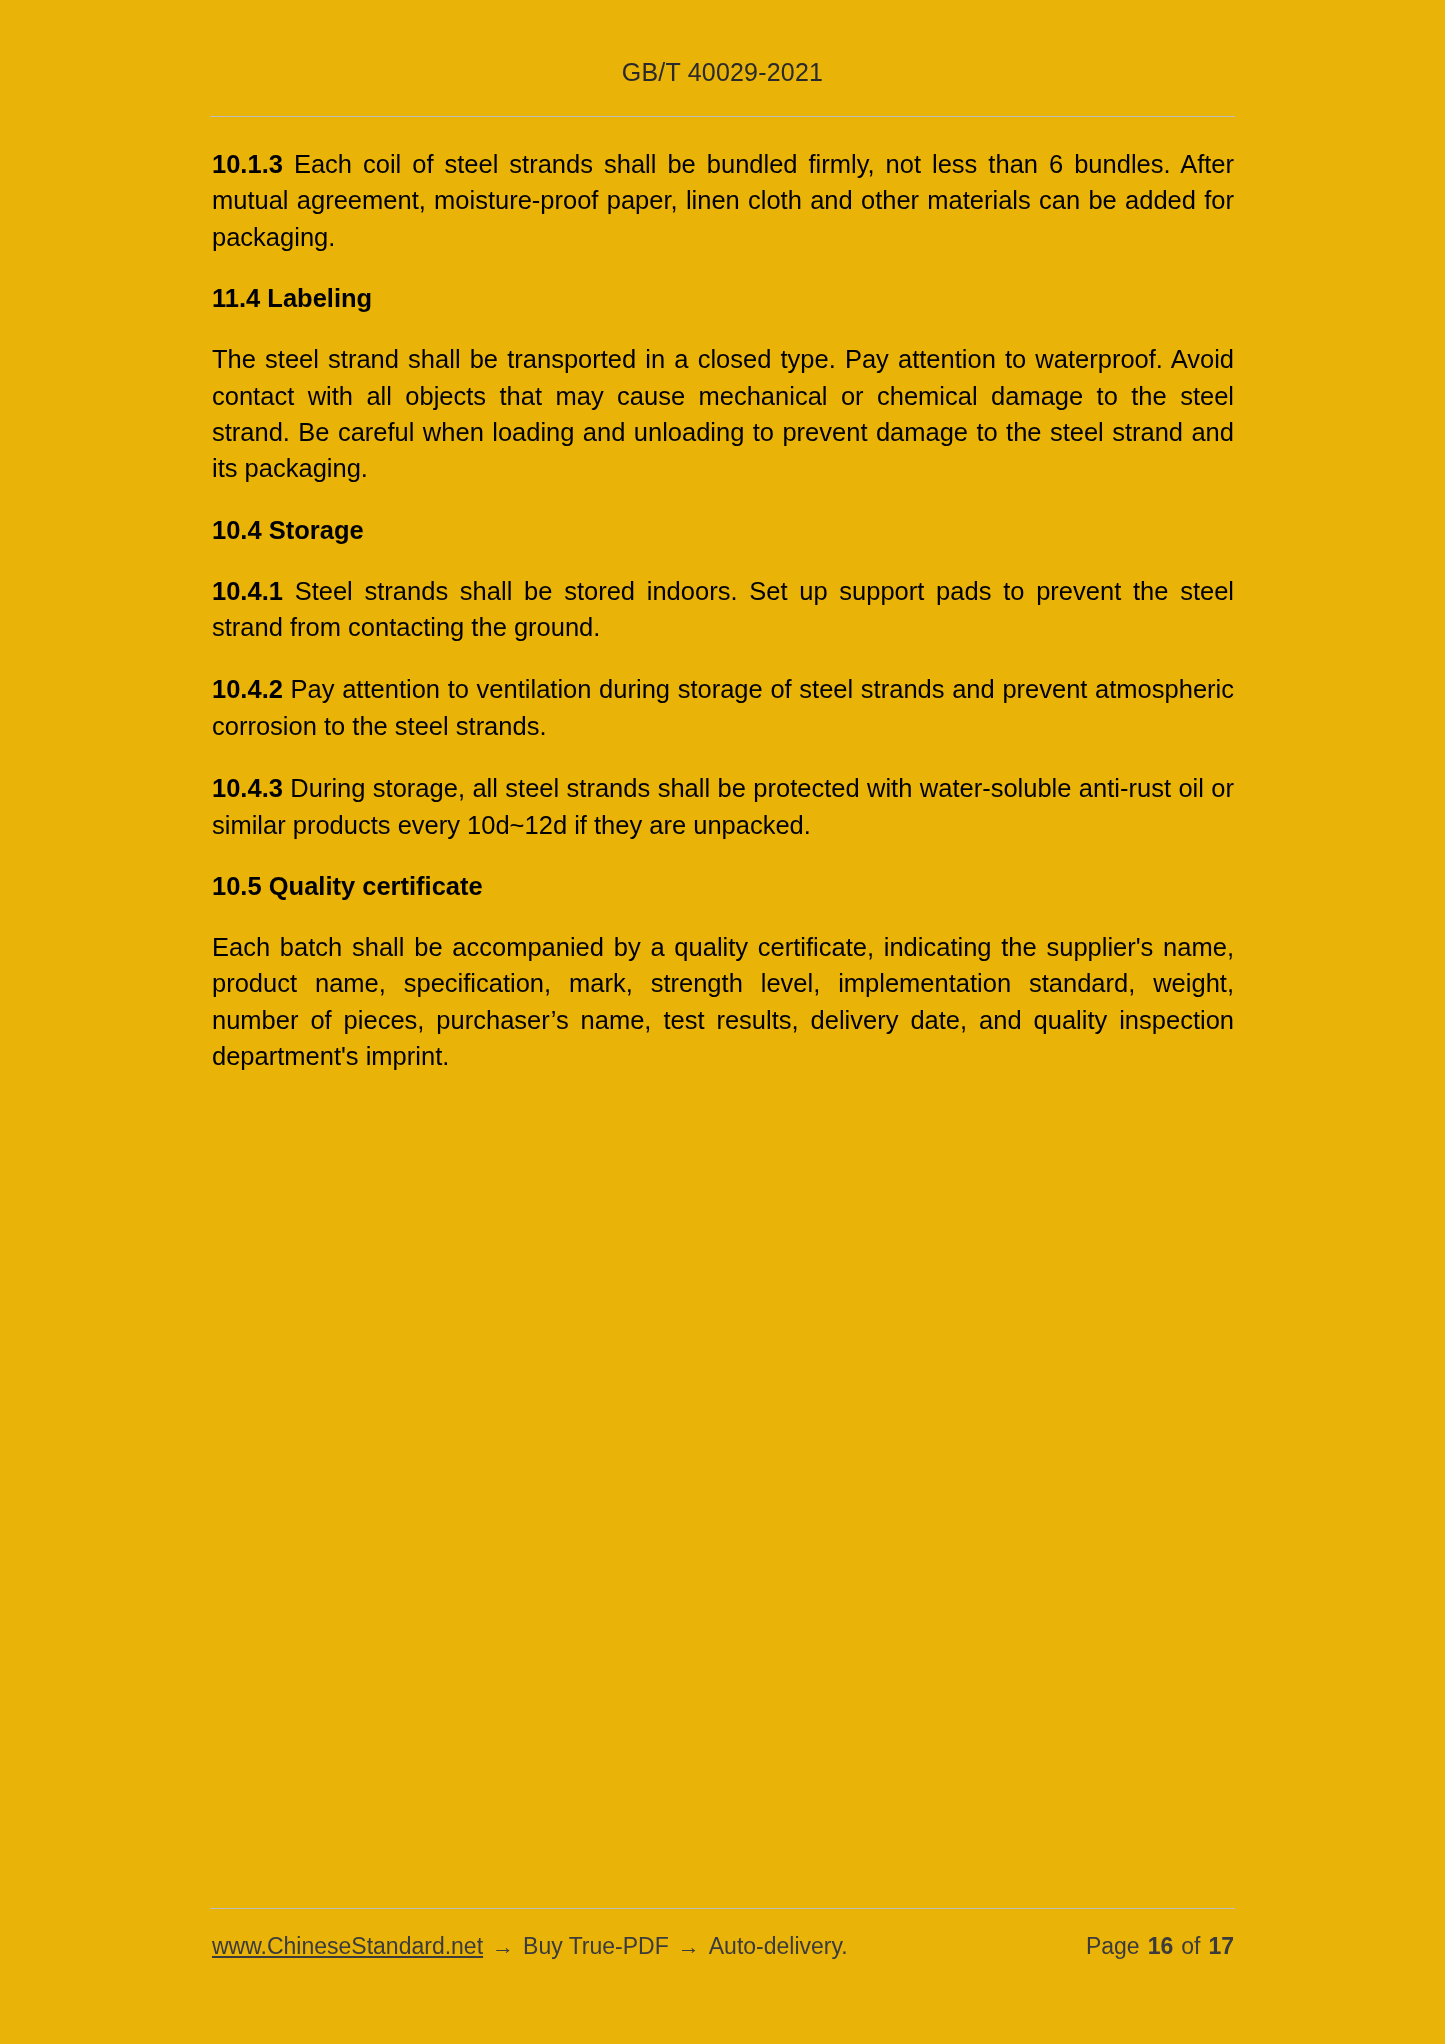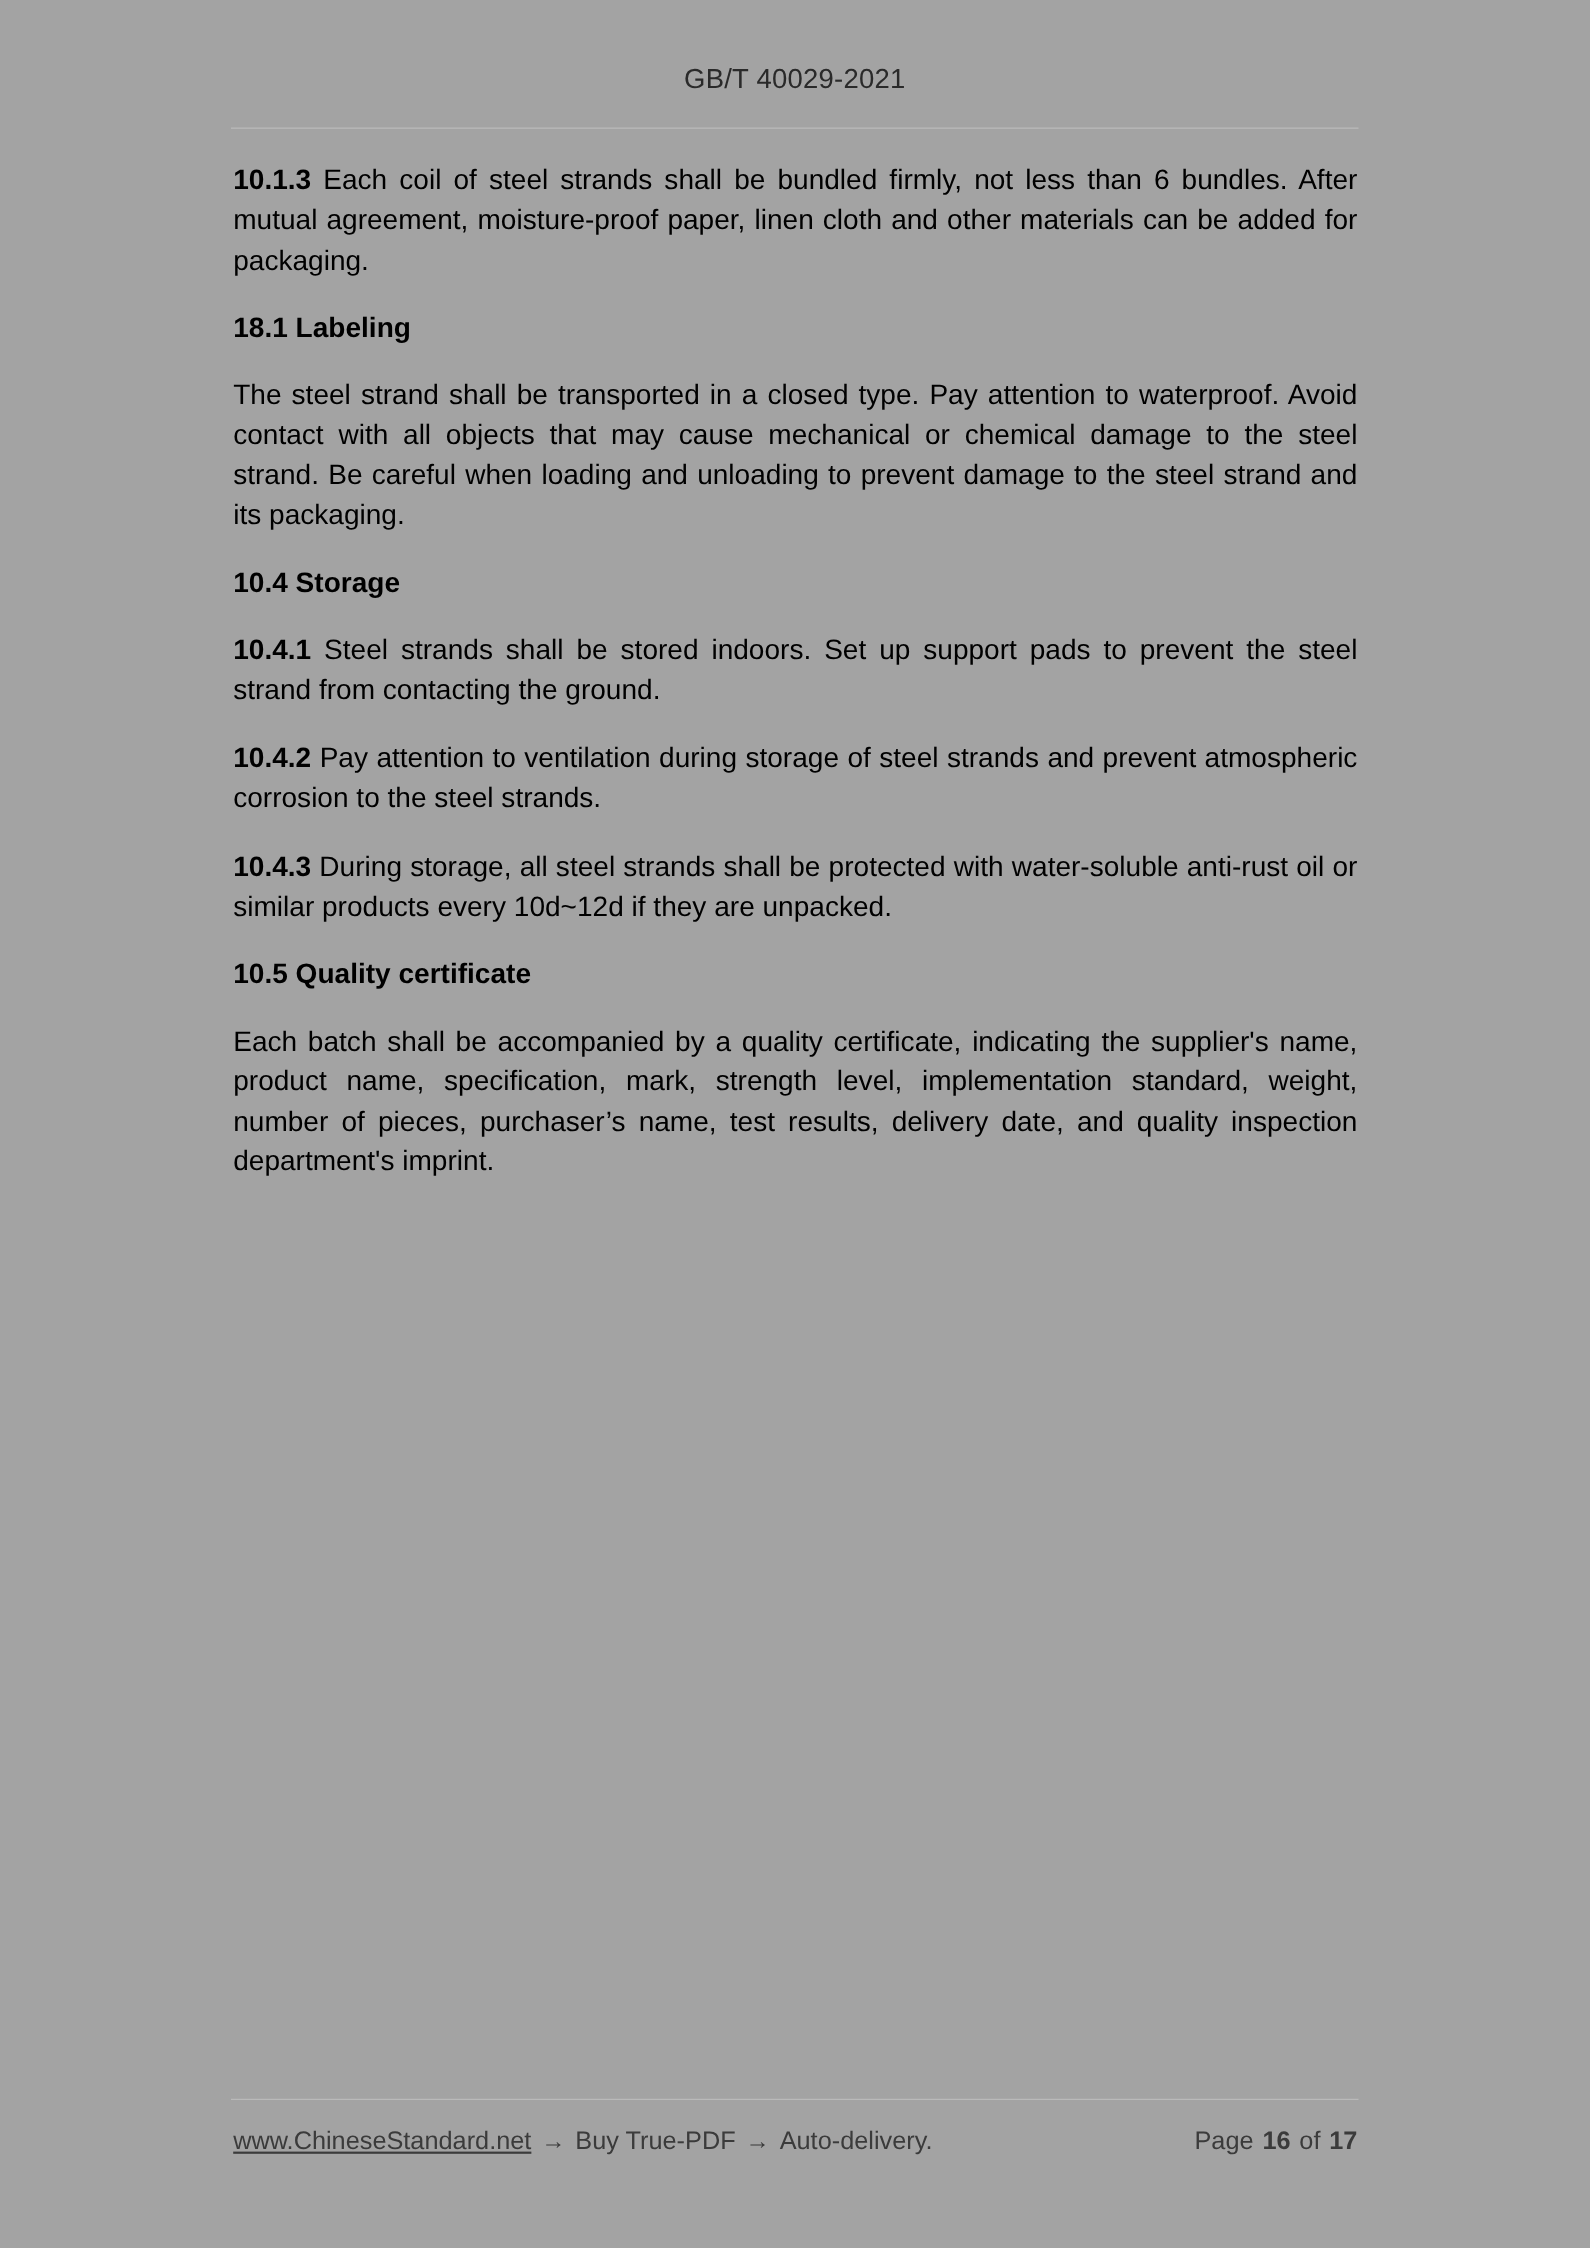--- a/index.html
+++ b/index.html
@@ -9,21 +9,21 @@
   }
   body {
     font-family: "Liberation Sans", sans-serif;
     color: #000000;
   }
   .page {
     position: relative;
     width: 1445px;
     height: 2044px;
     margin: 0 auto;
-    background: #a3a3a3;
+    background: #eab308;
     box-sizing: border-box;
   }
   .header {
     position: absolute;
     top: 58px;
     left: 0;
     width: 100%;
     text-align: center;
     font-size: 25px;
     color: #2a2a2a;
@@ -110,21 +110,21 @@
 
   <div class="header">
     <span>GB/T 40029-2021</span>
   </div>
   <div class="header-rule"></div>
 
   <div class="content">
 
     <p class="body-para"><span class="num">10.1.3</span><span> Each coil of steel strands shall be bundled firmly, not less than 6 bundles. After mutual agreement, moisture-proof paper, linen cloth and other materials can be added for packaging.</span></p>
 
-    <h2 class="section-heading">18.1 Labeling</h2>
+    <h2 class="section-heading">11.4 Labeling</h2>
 
 
 
     <p class="body-para"><span>The steel strand shall be transported in a closed type. Pay attention to waterproof. Avoid contact with all objects that may cause mechanical or chemical damage to the steel strand. Be careful when loading and unloading to prevent damage to the steel strand and its packaging.</span></p>
 
     <h2 class="section-heading">10.4 Storage</h2>
 
     <p class="body-para"><span class="num">10.4.1</span><span> Steel strands shall be stored indoors. Set up support pads to prevent the steel strand from contacting the ground.</span></p>
 
     <p class="body-para"><span class="num">10.4.2</span><span> Pay attention to ventilation during storage of steel strands and prevent atmospheric corrosion to the steel strands.</span></p>

